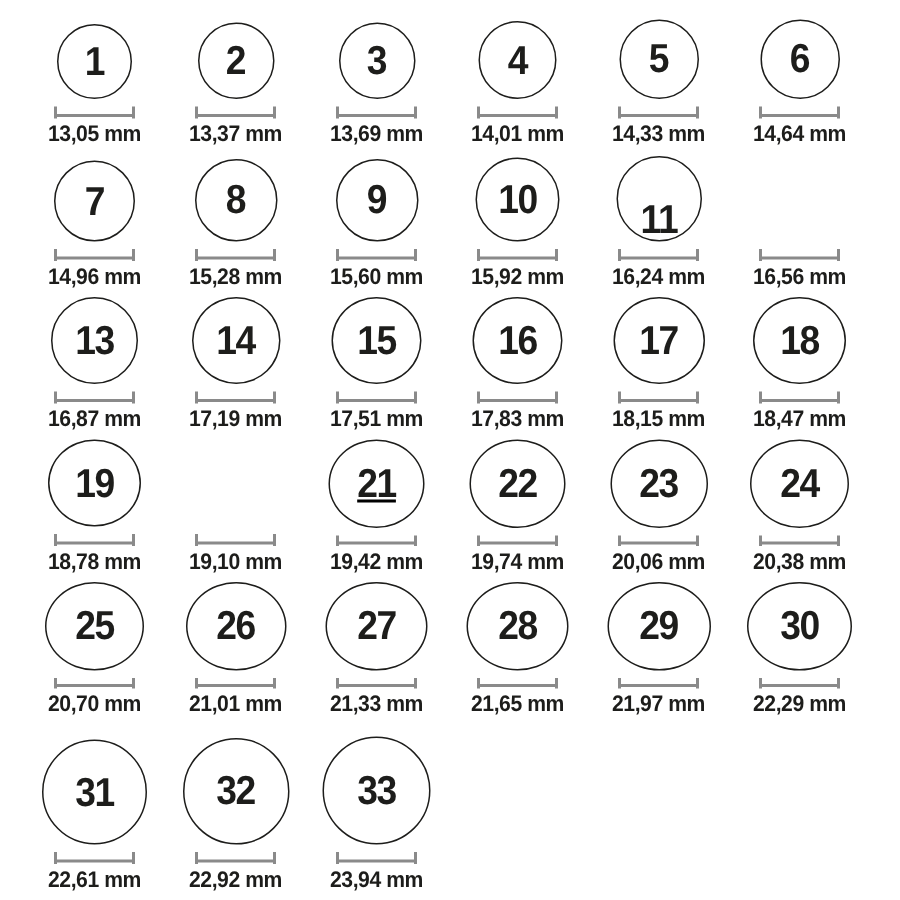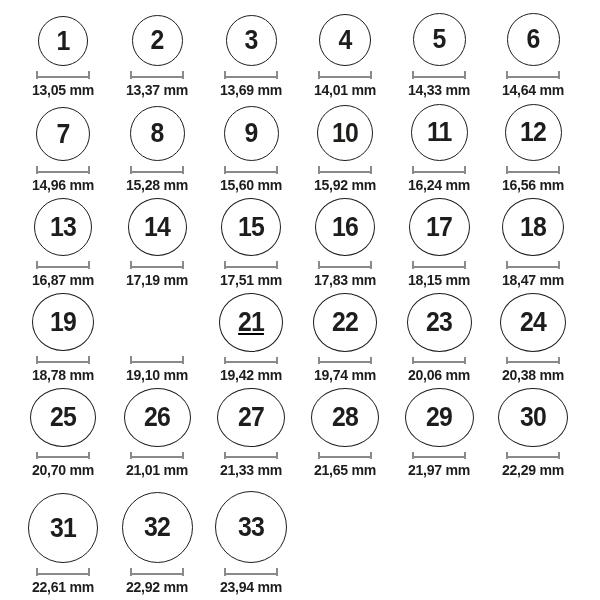--- a/index.html
+++ b/index.html
@@ -141,30 +141,27 @@
     <span class="dlabel">15,60 mm</span>
   </div>
     <div class="cell">
     <div class="ring" style="width: 56px; height: 56px;">
       <span class="num">10</span>
     </div>
     <div class="dimline"></div>
     <span class="dlabel">15,92 mm</span>
   </div>
     <div class="cell">
-    <div class="ring" style="width: 57px; height: 57px;">
+    <div class="ring" style="width: 57px; height: 57px; align-items: flex-end;">
       <span class="num">11</span>
     </div>
     <div class="dimline"></div>
     <span class="dlabel">16,24 mm</span>
   </div>
     <div class="cell">
-    <div class="ring" style="width: 57px; height: 57px;">
-      <span class="num">12</span>
-    </div>
     <div class="dimline"></div>
     <span class="dlabel">16,56 mm</span>
   </div>
     <div class="cell">
     <div class="ring" style="width: 58px; height: 58px;">
       <span class="num">13</span>
     </div>
     <div class="dimline"></div>
     <span class="dlabel">16,87 mm</span>
   </div>

